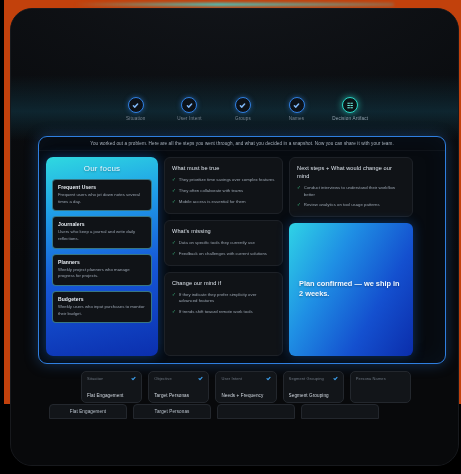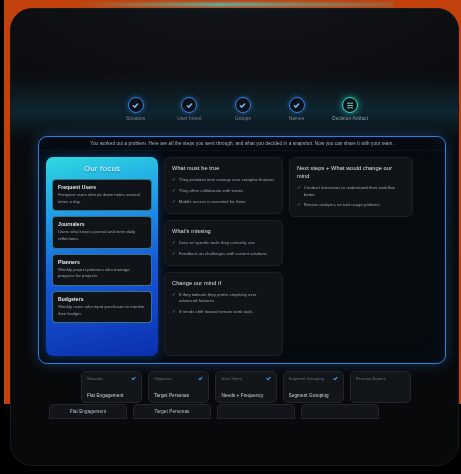--- a/index.html
+++ b/index.html
@@ -327,20 +327,23 @@
               <div class="bullet">
                 <span class="chk">✓</span>
                 <span class="btxt">Conduct interviews to understand their workflow better</span>
               </div>
               <div class="bullet">
                 <span class="chk">✓</span>
                 <span class="btxt">Review analytics on tool usage patterns</span>
               </div>
             </div>
 
+            <div class="confirm">
+              <div class="confirm-text">Plan confirmed — we ship in 2 weeks.</div>
+            </div>
 
           </div>
 
         </div>
       </div>
 
       <div class="dd-row">
 
         <div class="dd">
           <div class="dd-top">

